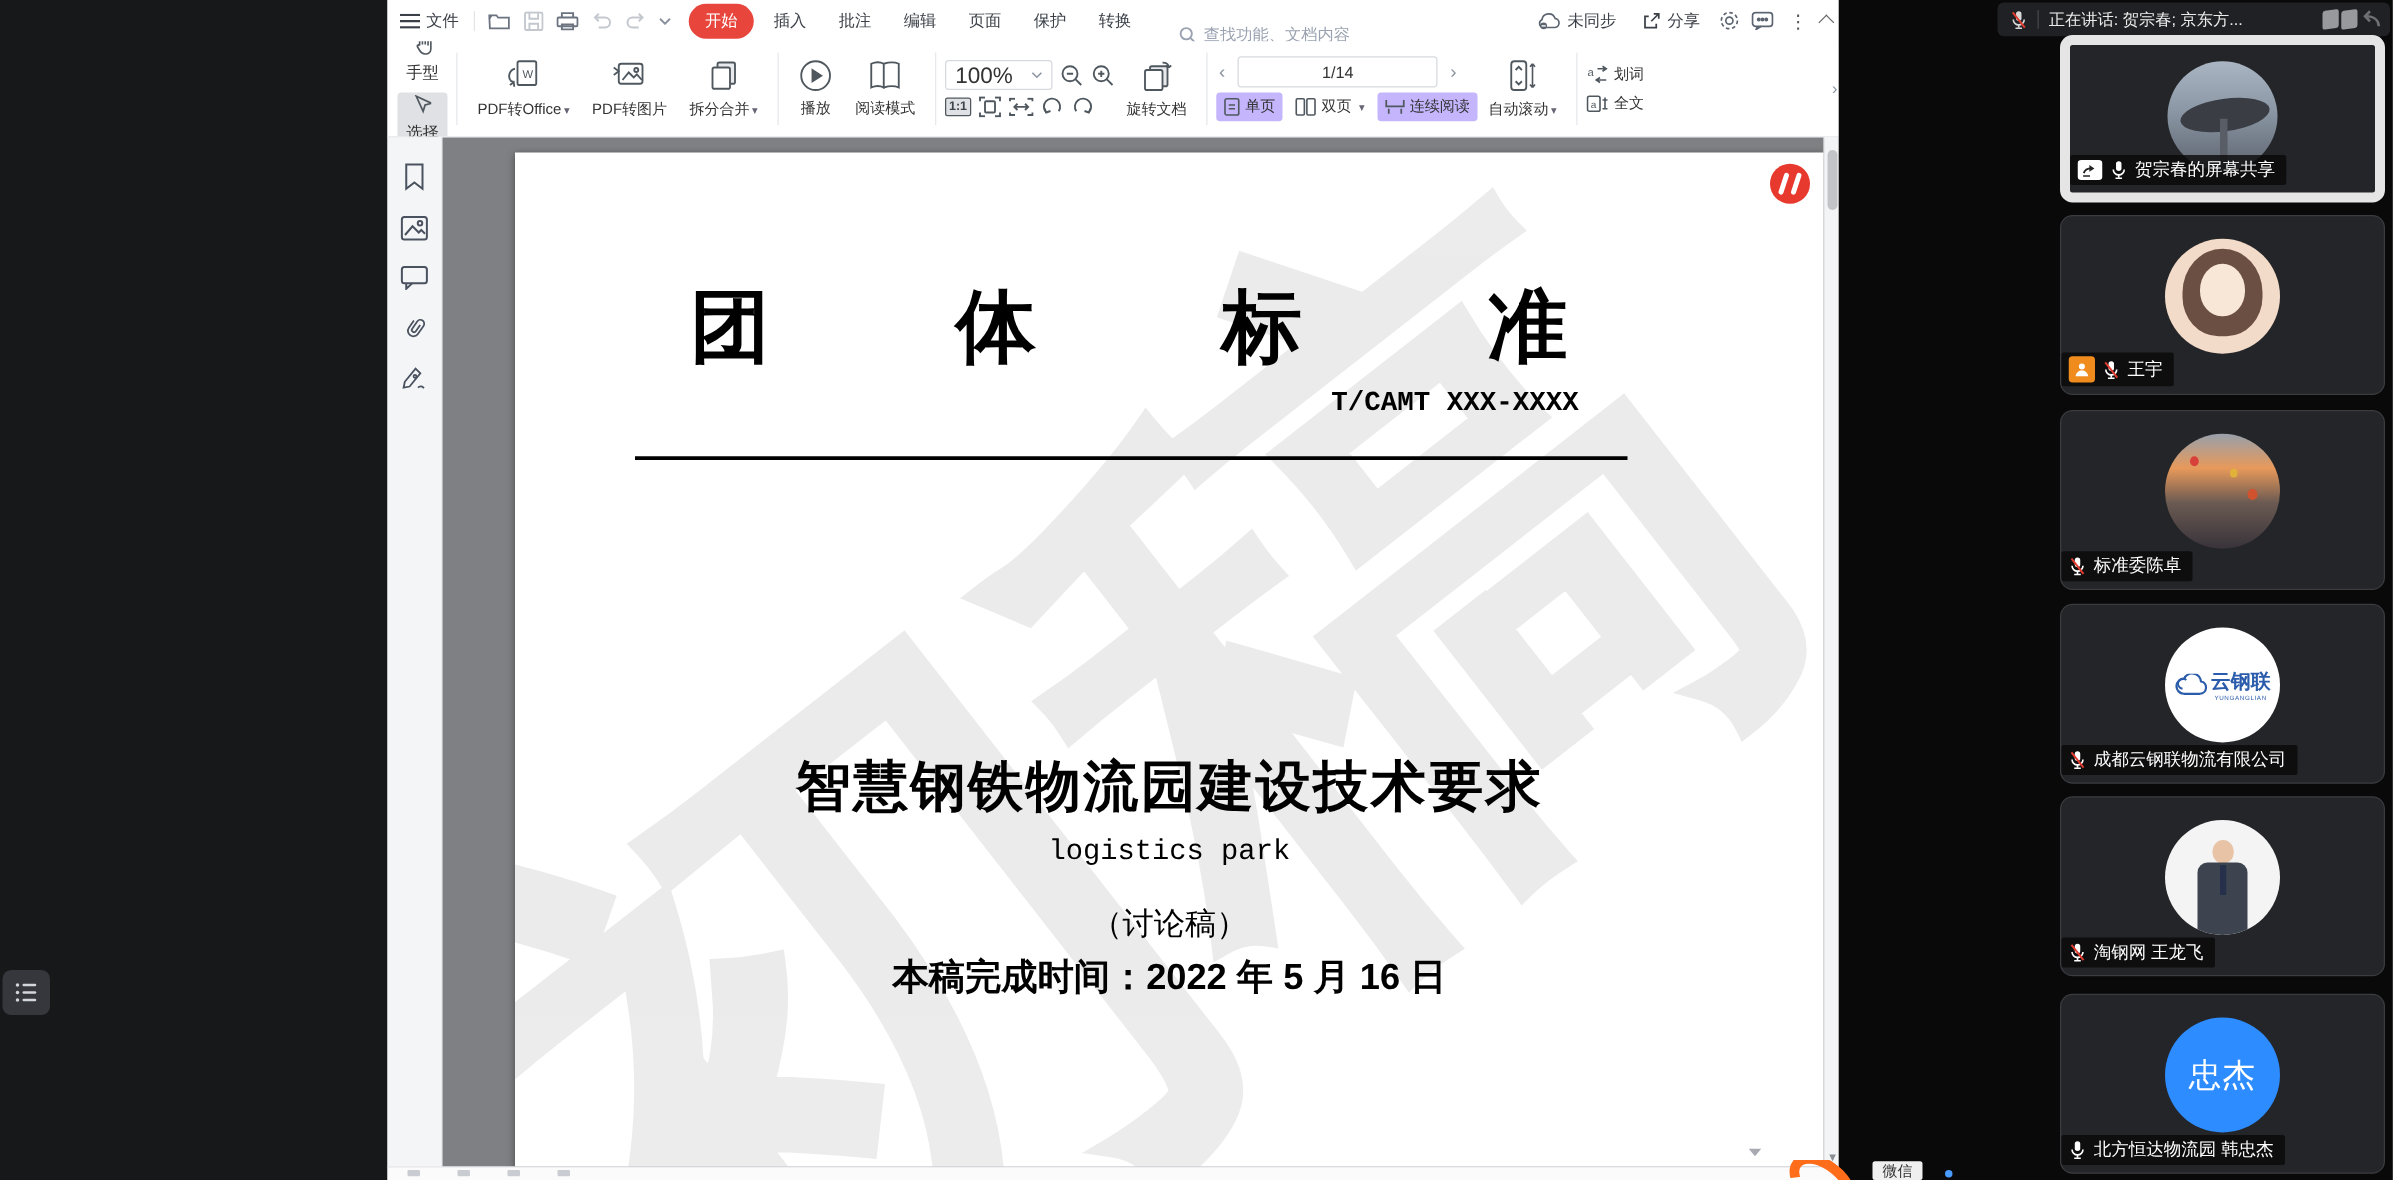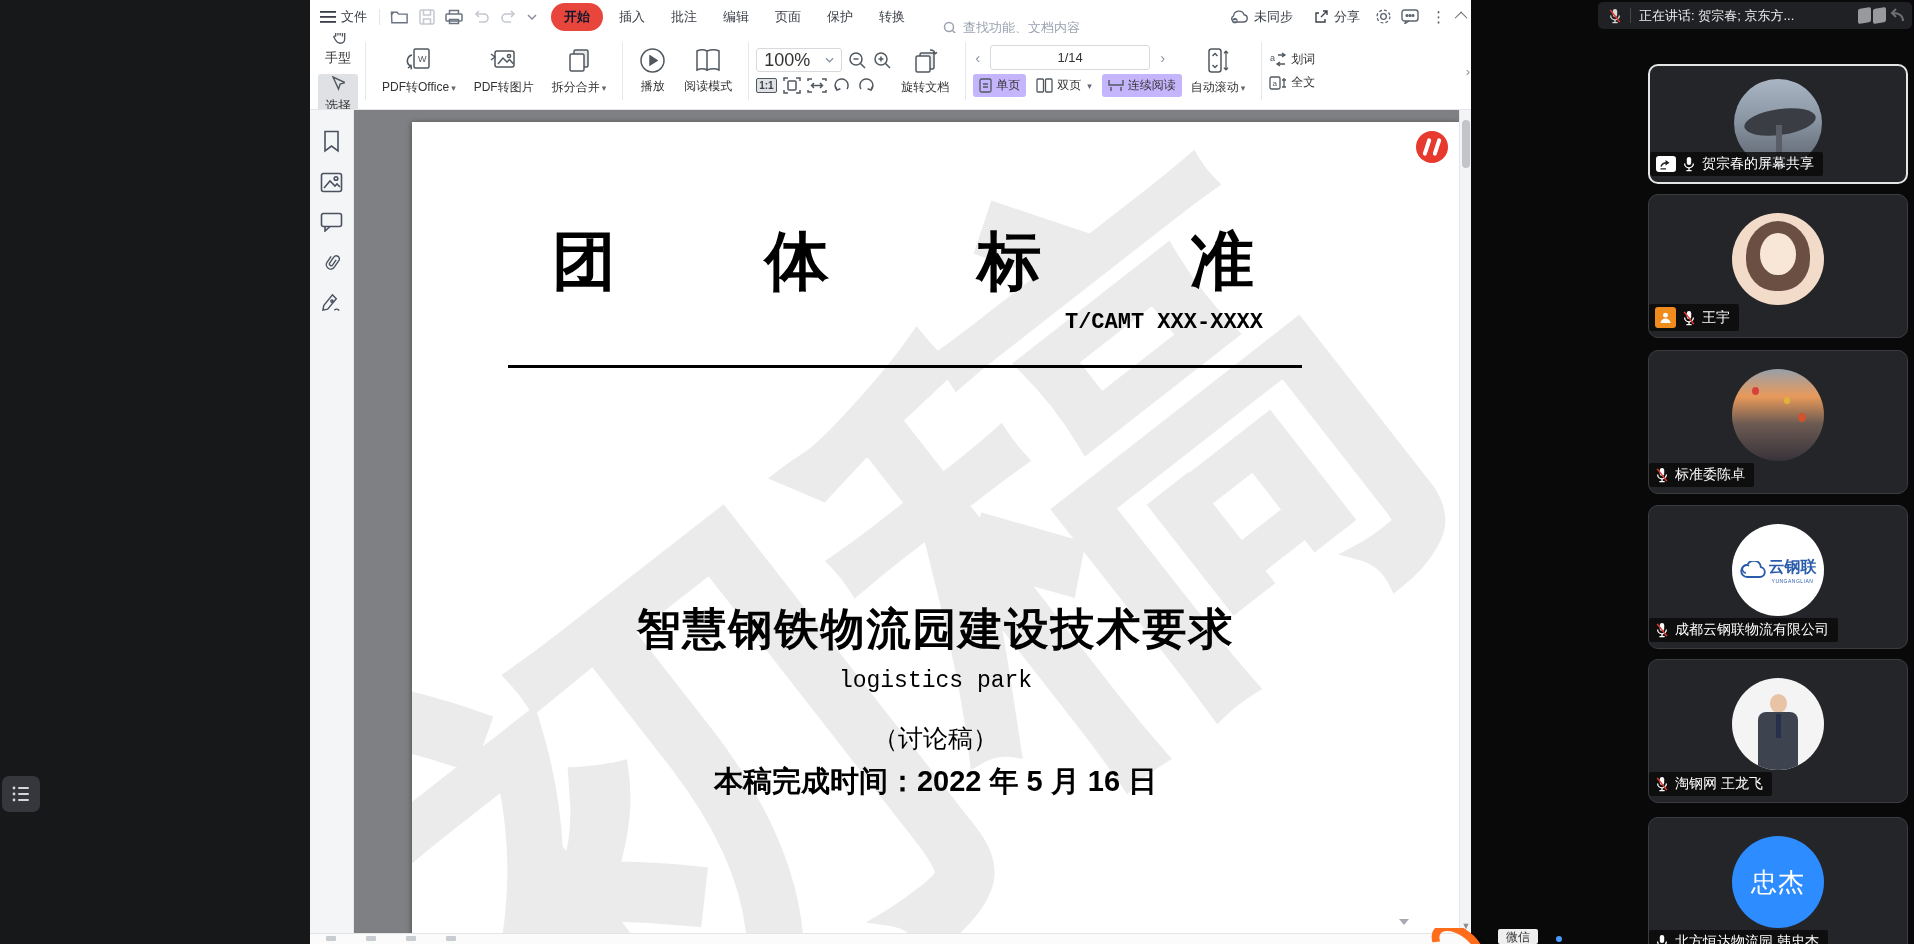--- a/index.html
+++ b/index.html
@@ -17,21 +17,21 @@
          display:flex; flex-direction:column; }
 
   .menubar { height:33px; display:flex; align-items:center; padding:0 4px; font-size:13px; color:#3b4048;
              background:#fff; flex:0 0 auto; white-space:nowrap; }
   .menubar .mi { display:flex; align-items:center; gap:5px; padding:0 6px; cursor:pointer; }
   .vline { width:1px; height:16px; background:#e3e5e8; margin:0 6px; }
   .qicons { display:flex; align-items:center; gap:10px; margin:0 4px; color:#6b7380; }
   .qicons .dis { color:#c3c8cf; }
   .tabs { display:flex; align-items:center; gap:6px; margin-left:10px; }
   .tab { padding:4px 10px; cursor:pointer; color:#3b4048; }
-  .tab.active { background:#e8453c; color:#0f172a; border-radius:14px; padding:5px 13px; font-weight:bold; }
+  .tab.active { background:#e8453c; color:#ffffff; border-radius:14px; padding:5px 13px; font-weight:normal; }
   .searchbox { display:flex; align-items:center; gap:6px; color:#9aa2b1; margin-left:28px; width:150px; cursor:text;margin-top:23px; }
   .mright { display:flex; align-items:center; gap:9px; margin-left:auto; color:#3b4048; }
   .kebab { font-size:15px; color:#555; padding:0 3px; cursor:pointer; }
   .chev-up { width:9px; height:9px; border-left:1.6px solid #666; border-top:1.6px solid #666;
              transform:rotate(45deg) translateY(2px); cursor:pointer; }
 
   
   .toolbar { height:77px; border-bottom:1px solid #e4e6e9; display:flex; align-items:center;
              padding-left:8px; background:#fff; position:relative; overflow:hidden; flex:0 0 auto; }
   .tsep { width:1px; height:58px; background:#e6e8eb; margin:0 7px; flex:0 0 auto; }
@@ -102,21 +102,21 @@
               border-radius:5px; display:flex; align-items:center; padding:0 6px 0 10px; gap:8px;
               color:#ececec; font-size:13px; }
   .speakbar .sdiv { width:1px; height:15px; background:#45474b; }
   .speakbar .stext { flex:1; white-space:nowrap; overflow:hidden; }
   .sb-shapes { display:flex; align-items:center; gap:2px; }
   .sb-card { width:13px; height:15px; background:#97999d; border-radius:2px; transform:skewY(-8deg); }
 
   .tiles { position:absolute; left:177px; top:28px; width:260px; }
   .tile { position:relative; height:144px; background:#242528; border:1px solid #3a3c40; border-radius:10px;
           overflow:hidden; cursor:pointer; }
-  .tile.active { border:2px solid #e5e5e5; height:120px;margin-top:36px; }
+  .tile.active { border:8px solid #e5e5e5; height:134px; }
   .avatar { position:absolute; left:50%; top:18px; transform:translateX(-50%); width:92px; height:92px;
             border-radius:50%; overflow:hidden; }
   .tile.active .avatar { top:13px; width:88px; height:88px; }
   .nlabel { position:absolute; left:0; bottom:6px; display:flex; align-items:center; gap:6px;
             background:rgba(8,8,8,.78); padding:3px 9px 3px 6px; border-radius:2px; color:#fff; font-size:14px;
             max-width:100%; white-space:nowrap; }
   .badge-host { width:21px; height:21px; background:#f08c1e; border-radius:3px; display:flex;
                 align-items:center; justify-content:center; flex:0 0 auto; }
 
   

